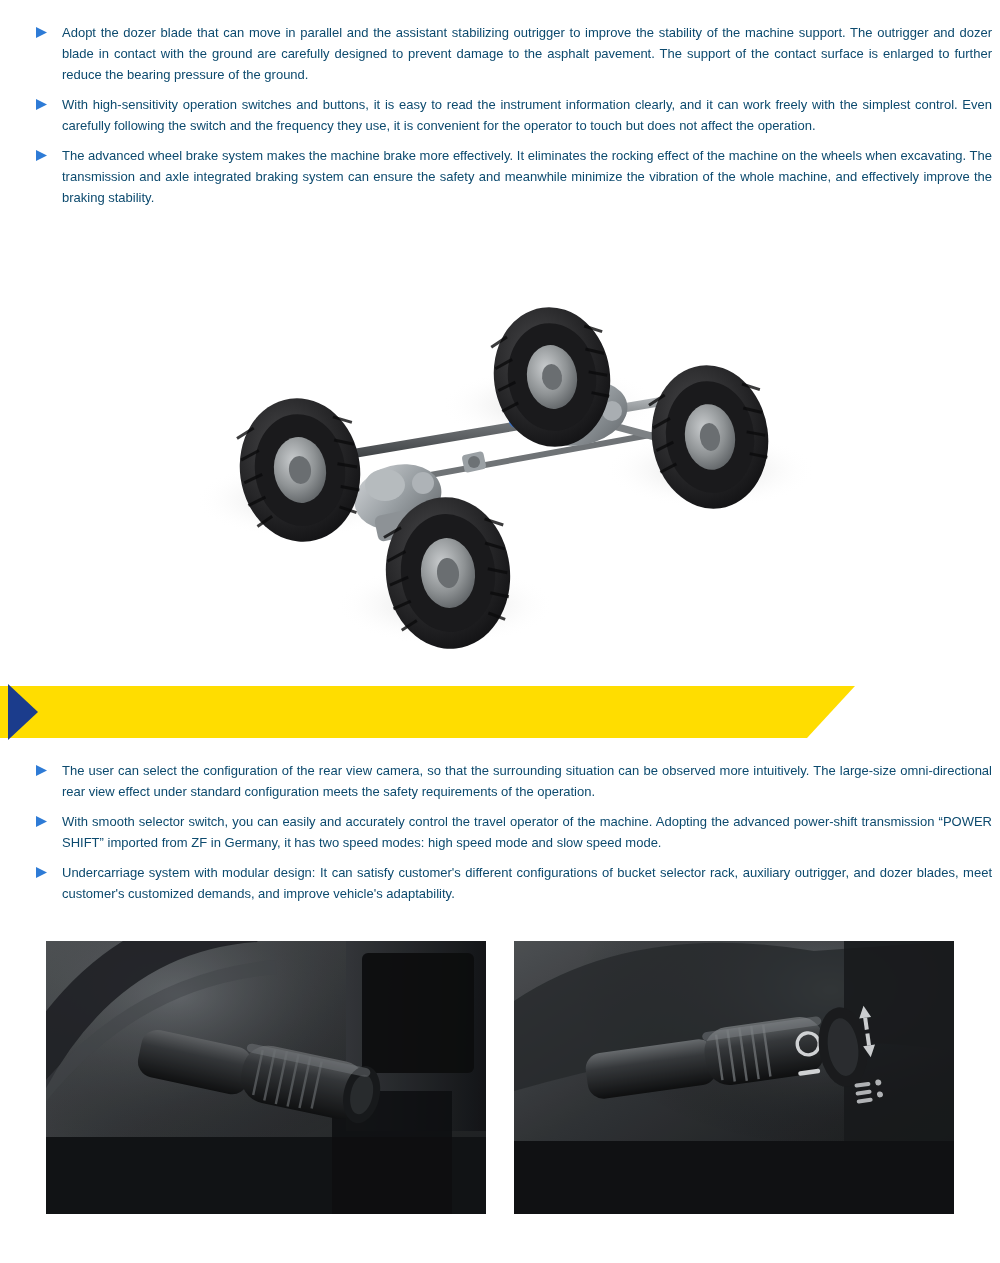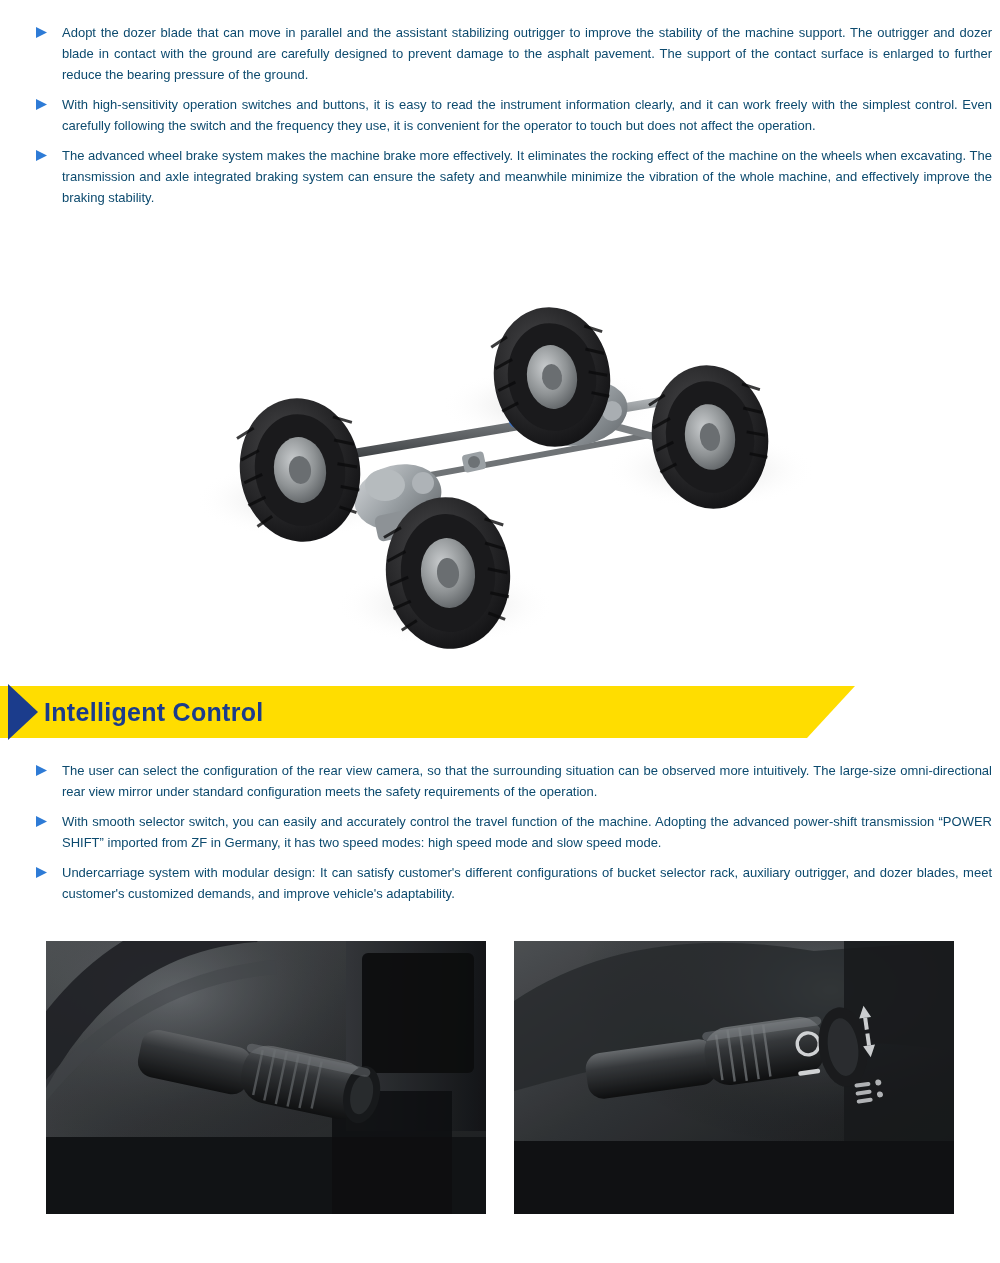--- a/index.html
+++ b/index.html
@@ -295,40 +295,39 @@
   </svg>
 </div>
 
 <div id="section-banner">
   <div class="banner-yellow"></div>
   <div class="banner-arrow">
     <svg width="30" height="56" viewBox="0 0 30 56">
         <polygon points="0,0 30,28 0,56" fill="#1b3c8c"></polygon>
       </svg>
   </div>
-  <div class="banner-title">Intelligent Control</div>
 </div>
 
 <div id="lower-section">
   <ul class="bullet-list">
     <li class="bullet-item">
       <span class="bullet-marker">
         <svg width="11" height="11" viewBox="0 0 11 11">
             <polygon points="0,0 11,5.5 0,11" fill="#2e7bd6"></polygon>
           </svg>
       </span>
-      <span class="bullet-text">The user can select the configuration of the rear view camera, so that the surrounding situation can be observed more intuitively. The large-size omni-directional rear view mirror under standard configuration meets the safety requirements of the operation.</span>
-    </li>
-    <li class="bullet-item">
-      <span class="bullet-marker">
-        <svg width="11" height="11" viewBox="0 0 11 11">
-            <polygon points="0,0 11,5.5 0,11" fill="#2e7bd6"></polygon>
-          </svg>
-      </span>
-      <span class="bullet-text">With smooth selector switch, you can easily and accurately control the travel function of the machine. Adopting the advanced power-shift transmission “POWER SHIFT” imported from ZF in Germany, it has two speed modes: high speed mode and slow speed mode.</span>
+      <span class="bullet-text">The user can select the configuration of the rear view camera, so that the surrounding situation can be observed more intuitively. The large-size omni-directional rear view effect under standard configuration meets the safety requirements of the operation.</span>
+    </li>
+    <li class="bullet-item">
+      <span class="bullet-marker">
+        <svg width="11" height="11" viewBox="0 0 11 11">
+            <polygon points="0,0 11,5.5 0,11" fill="#2e7bd6"></polygon>
+          </svg>
+      </span>
+      <span class="bullet-text">With smooth selector switch, you can easily and accurately control the travel operator of the machine. Adopting the advanced power-shift transmission “POWER SHIFT” imported from ZF in Germany, it has two speed modes: high speed mode and slow speed mode.</span>
     </li>
     <li class="bullet-item">
       <span class="bullet-marker">
         <svg width="11" height="11" viewBox="0 0 11 11">
             <polygon points="0,0 11,5.5 0,11" fill="#2e7bd6"></polygon>
           </svg>
       </span>
       <span class="bullet-text">Undercarriage system with modular design: It can satisfy customer's different configurations of bucket selector rack, auxiliary outrigger, and dozer blades, meet customer's customized demands, and improve vehicle's adaptability.</span>
     </li>
   </ul>

